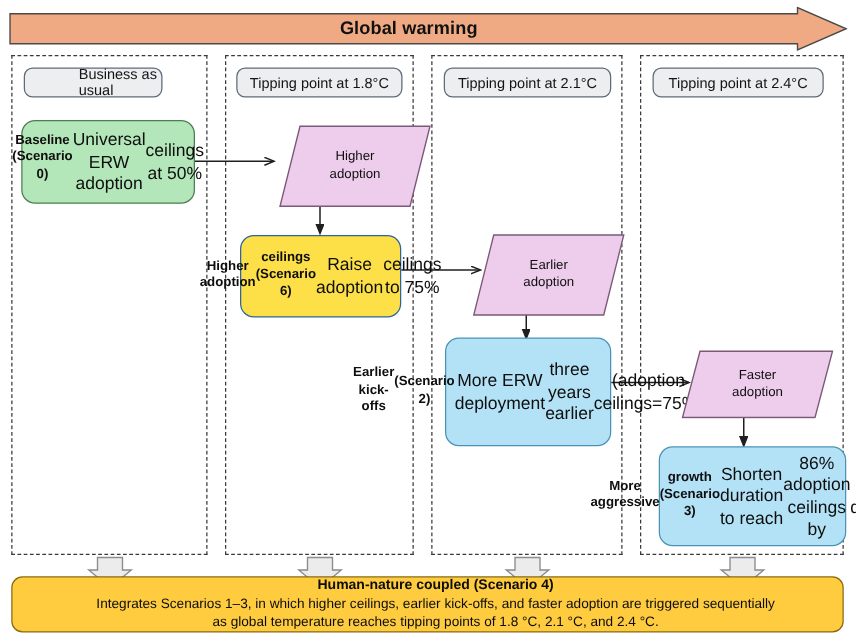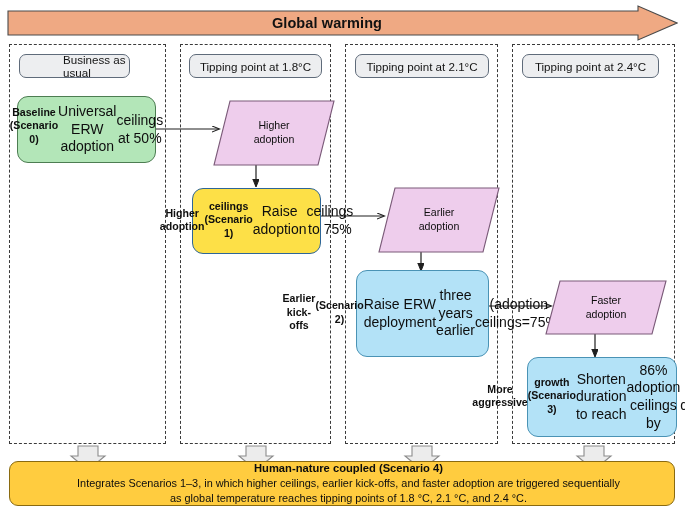--- a/index.html
+++ b/index.html
@@ -214,55 +214,55 @@
       <polygon points="584,446 604,446 604,456 611,456 594,470 577,456 584,456" fill="#ececec" stroke="#8c8c8c" stroke-width="1.1"></polygon>
     </g>
   </svg>
 
   <div class="node node-green" style="left:17px; top:96px; width:139px; height:67px;">
     <div class="title">Baseline (Scenario 0)</div>
     <div class="body">Universal ERW adoption</div>
     <div class="body">ceilings at 50%</div>
   </div>
 
-  <div class="para" style="left:213px; top:100px; width:122px; height:66px;">
+  <div class="para" style="left:223px; top:100px; width:122px; height:66px;">
     <svg width="122" height="66" viewBox="0 0 122 66">
       <polygon points="17,1 121,1 105,65 1,65" fill="#eecdec" stroke="#7a5a78" stroke-width="1.1"></polygon>
     </svg>
     <div class="para-label">
       <div>
         <div>Higher</div>
         <div>adoption</div>
       </div>
     </div>
   </div>
 
   <div class="node node-blue" style="left:192px; top:188px; width:129px; height:66px;">
     <div class="title">Higher adoption</div>
-    <div class="title">ceilings (Scenario 1)</div>
+    <div class="title">ceilings (Scenario 6)</div>
     <div class="body">Raise adoption</div>
     <div class="body">ceilings to 75%</div>
   </div>
 
   <div class="para" style="left:378px; top:187px; width:122px; height:66px;">
     <svg width="122" height="66" viewBox="0 0 122 66">
       <polygon points="17,1 121,1 105,65 1,65" fill="#eecdec" stroke="#7a5a78" stroke-width="1.1"></polygon>
     </svg>
     <div class="para-label">
       <div>
         <div>Earlier</div>
         <div>adoption</div>
       </div>
     </div>
   </div>
 
   <div class="node node-lblue" style="left:356px; top:270px; width:133px; height:87px;">
     <div class="title">Earlier kick-offs</div>
     <div class="title">(Scenario 2)</div>
-    <div class="body">Raise ERW deployment</div>
+    <div class="body">More ERW deployment</div>
     <div class="body">three years earlier</div>
     <div class="body">(adoption ceilings=75%)</div>
   </div>
 
   <div class="para" style="left:545px; top:280px; width:122px; height:55px;">
     <svg width="122" height="55" viewBox="0 0 122 55">
       <polygon points="15,1 121,1 107,54 1,54" fill="#eecdec" stroke="#7a5a78" stroke-width="1.1"></polygon>
     </svg>
     <div class="para-label">
       <div>

